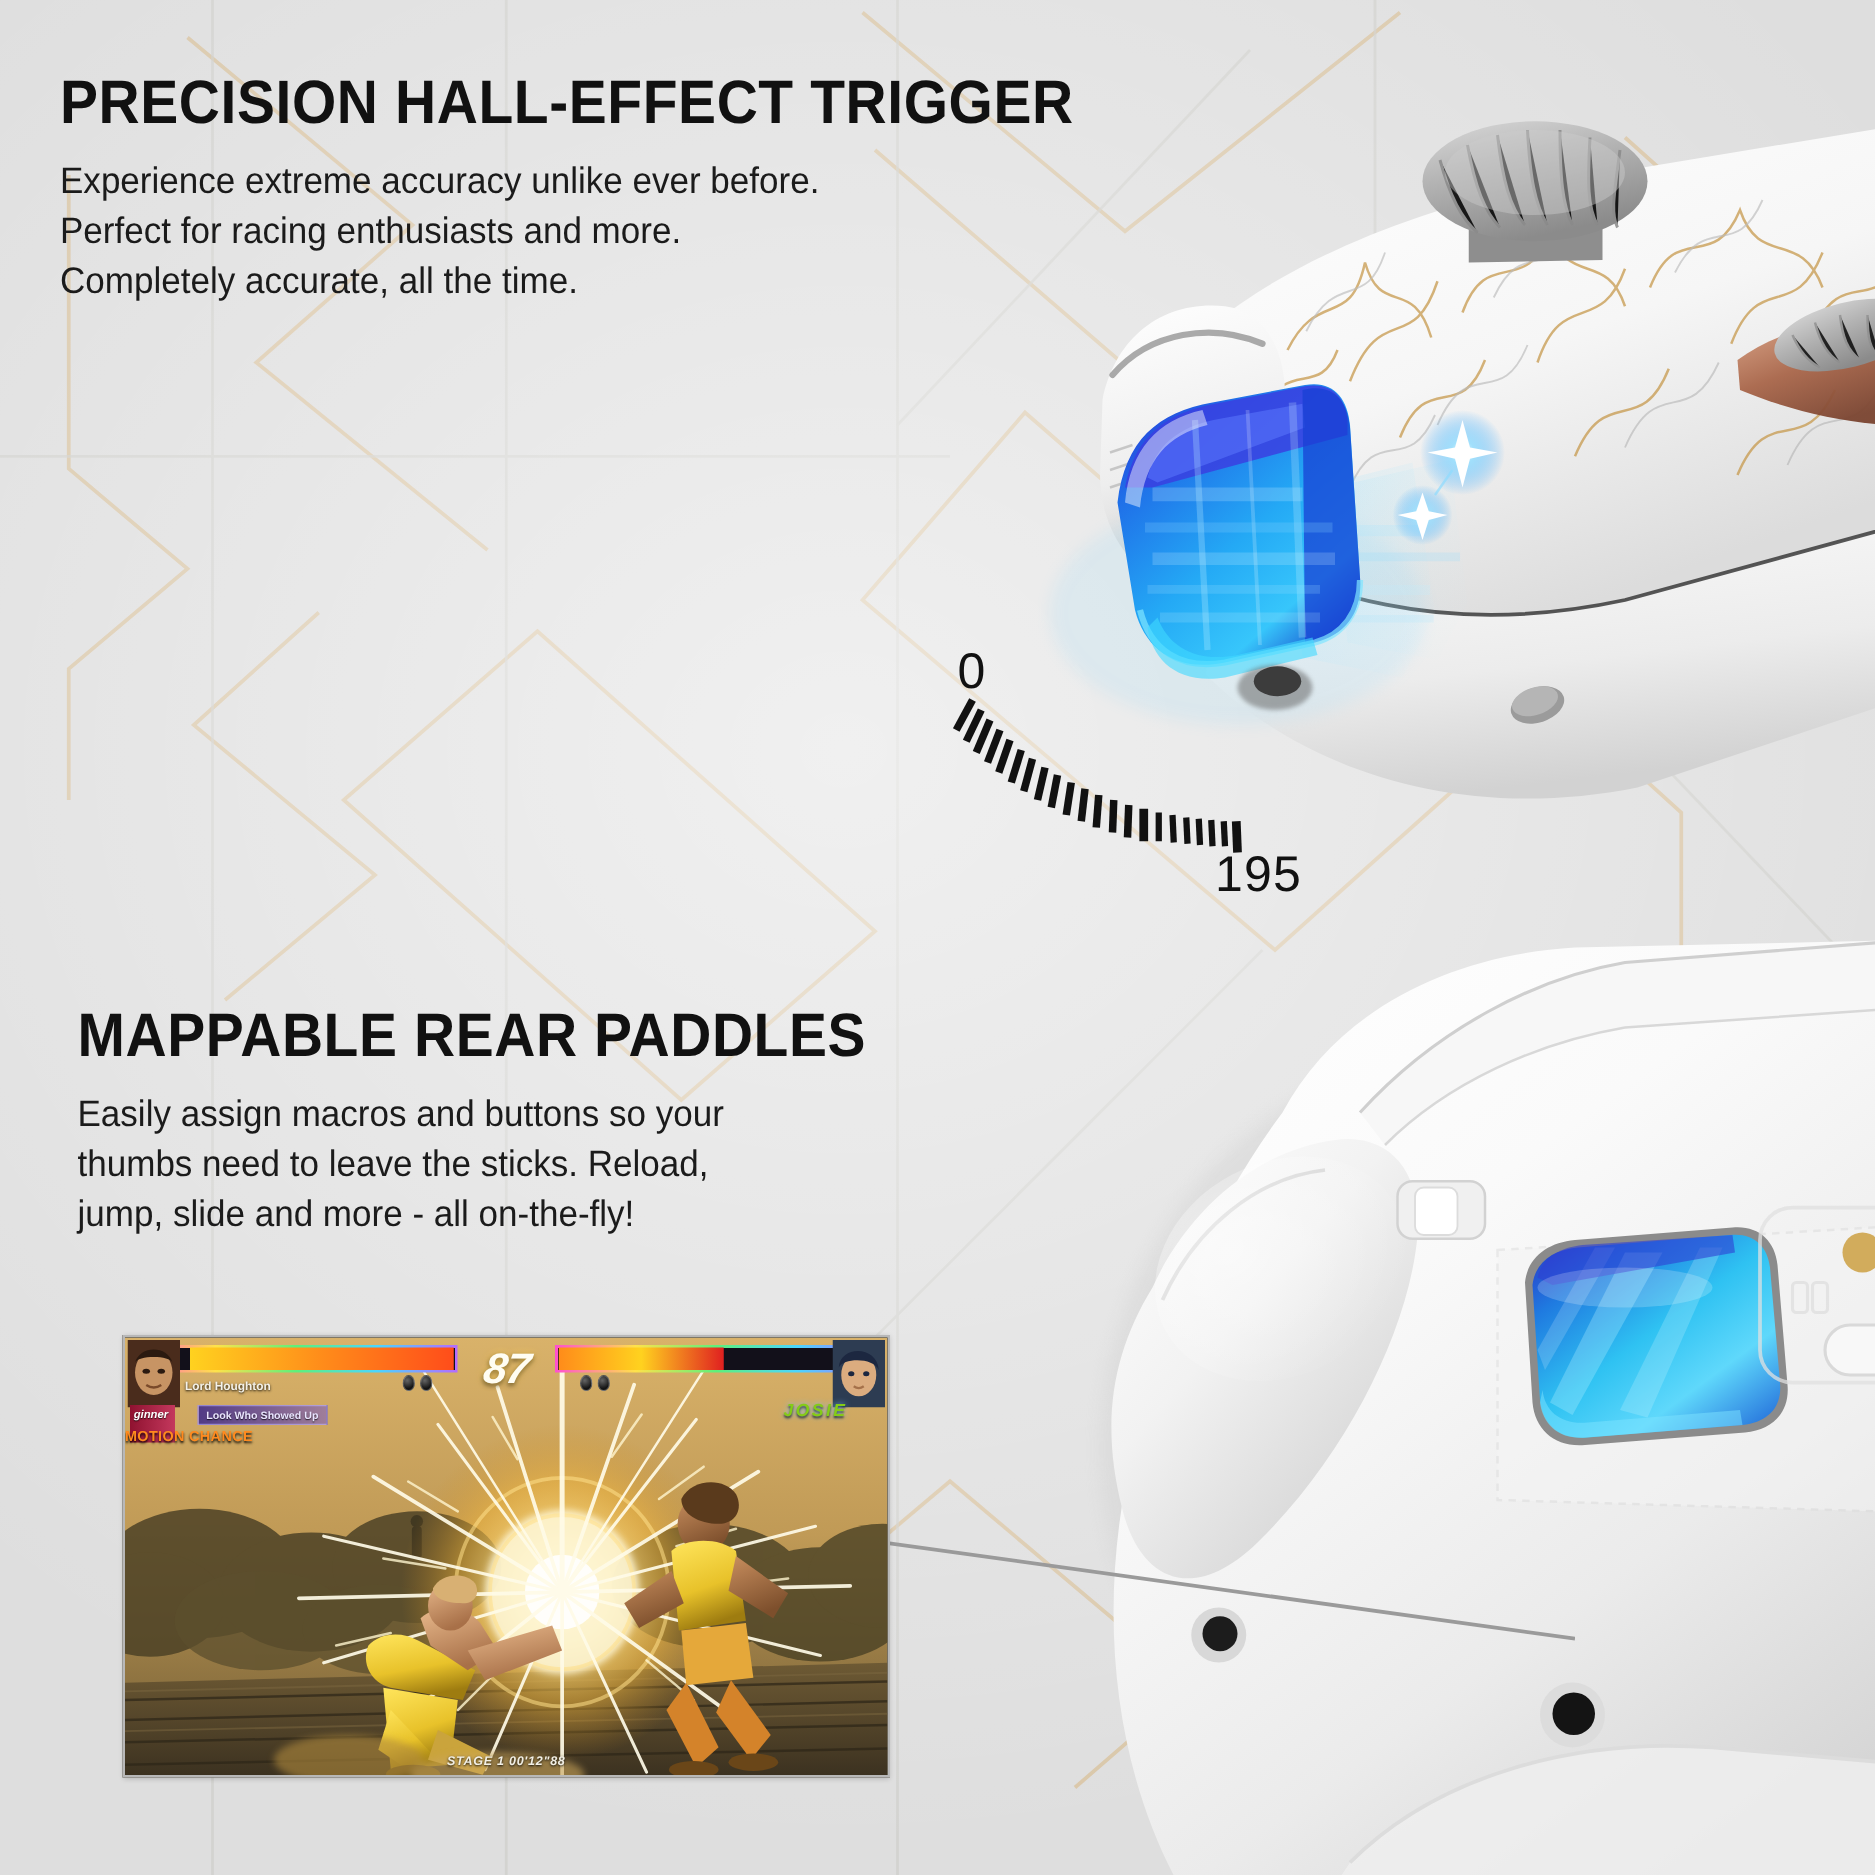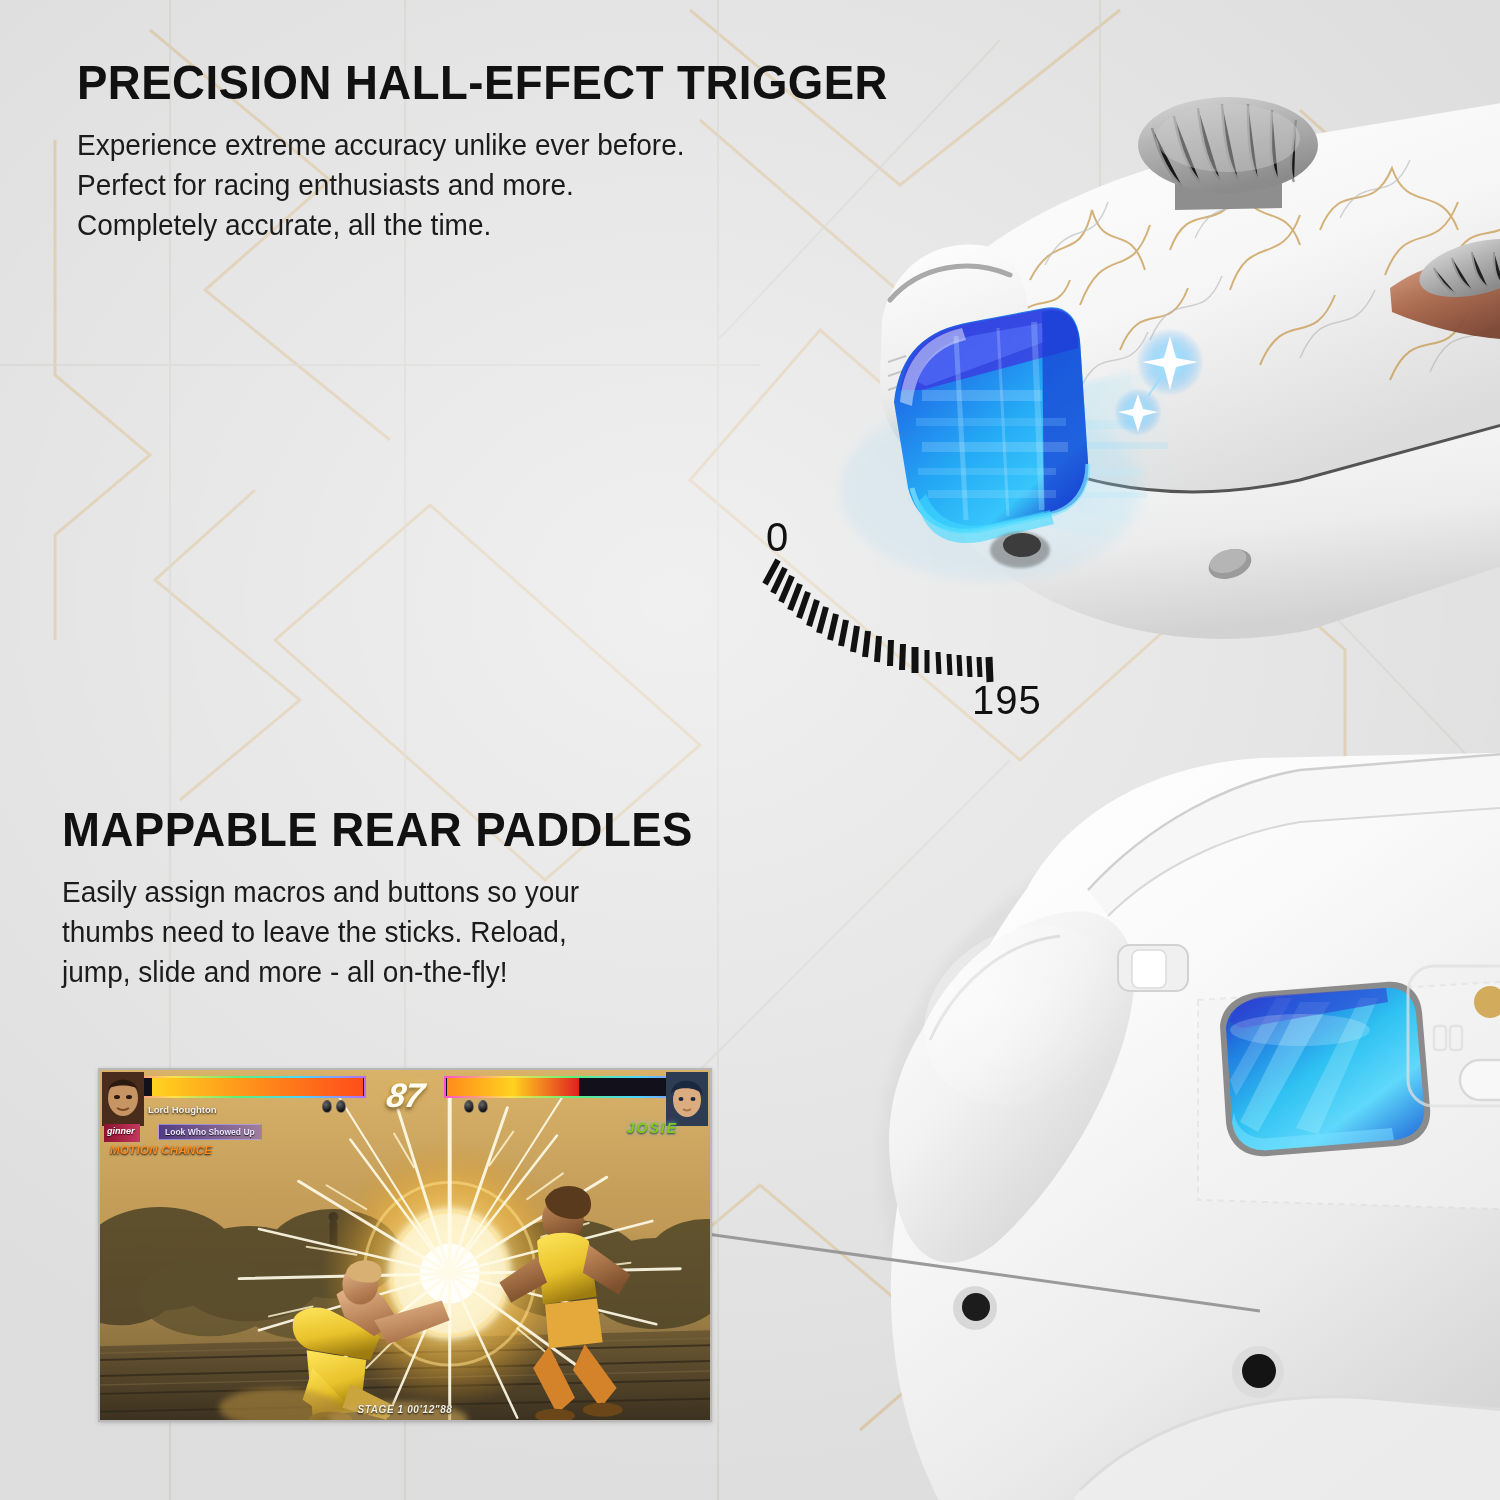--- a/index.html
+++ b/index.html
@@ -35,21 +35,21 @@
     margin-top:17px;
     font-size:29.5px;
     font-weight:400;
     color:#1b1b1b;
     line-height:1.36;
     transform:scaleX(.95);
     transform-origin:left top;
   }
   .f-body div { white-space:nowrap; }
 
-  #feature-trigger { left:77px; top:58px; }
+  #feature-trigger { left:48px; top:58px; }
   #feature-paddles { left:62px; top:805px; }
 
   
   .scale-label {
     position:absolute; z-index:34;
     font-size:40px; font-weight:400; color:#111111;
     letter-spacing:1px;
   }
   #scale-zero { left:766px; top:515px; }
   #scale-max  { left:972px; top:678px; }
@@ -85,39 +85,39 @@
     position:absolute; left:50%; top:6px; transform:translateX(-50%) skewX(-9deg);
     font-size:34px; font-weight:700; font-style:italic;
     color:#fffdf2; z-index:8;
     text-shadow:0 0 6px rgba(255,210,90,.9), 0 2px 4px rgba(0,0,0,.8);
     letter-spacing:-1px;
   }
   #hud-rank {
     position:absolute; left:4px; top:54px; z-index:7;
     font-size:9px; font-weight:700; font-style:italic; color:#fff;
     background:linear-gradient(90deg,#8f1230,#c4385d);
-    padding:2px 5px 6px 3px;
+    padding:2px 5px 18px 3px;
     text-shadow:0 1px 1px rgba(0,0,0,.8);
     white-space:nowrap;
   }
   #hud-title {
     position:absolute; left:58px; top:54px; z-index:7;
     font-size:8.5px; font-weight:700; color:#e9e4ff;
     background:linear-gradient(90deg,rgba(60,40,140,.85),rgba(120,90,200,.55));
     border:1px solid rgba(190,180,255,.6);
     padding:2px 6px;
     white-space:nowrap;
     text-shadow:0 1px 1px rgba(0,0,0,.8);
     text-align:right;
   }
   #hud-chance {
-    position:absolute; left:10px; top:74px; z-index:7;
+    position:absolute; left:0; top:74px; z-index:7;
     font-size:11.5px; font-weight:700; color:#ff8a1e;
     text-shadow:0 1px 2px rgba(0,0,0,.95);
-    letter-spacing:.3px; white-space:nowrap;font-style:italic;
+    letter-spacing:.3px; white-space:nowrap;
   }
   #hud-josie {
     position:absolute; right:32px; top:50px; z-index:7;
     font-size:14px; font-weight:700; font-style:italic;
     color:#84cc16; letter-spacing:2px;
     text-shadow:0 0 5px rgba(120,200,255,.95), 0 1px 2px rgba(0,0,0,.9);
   }
   #hud-stage {
     position:absolute; left:50%; bottom:5px; transform:translateX(-50%);
     font-size:10px; font-weight:700; font-style:italic;

